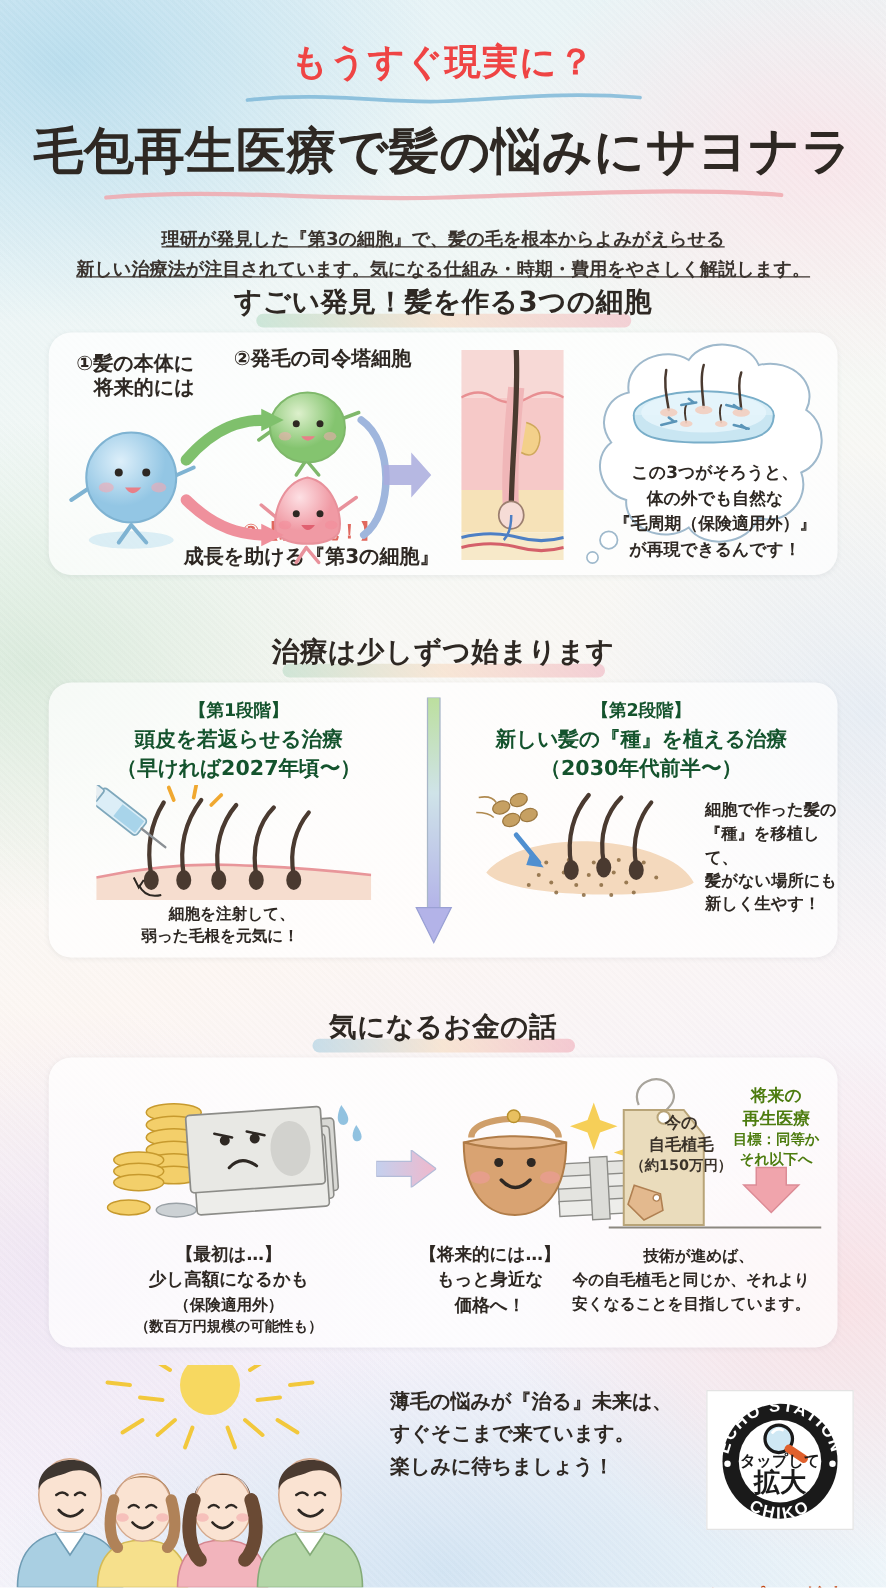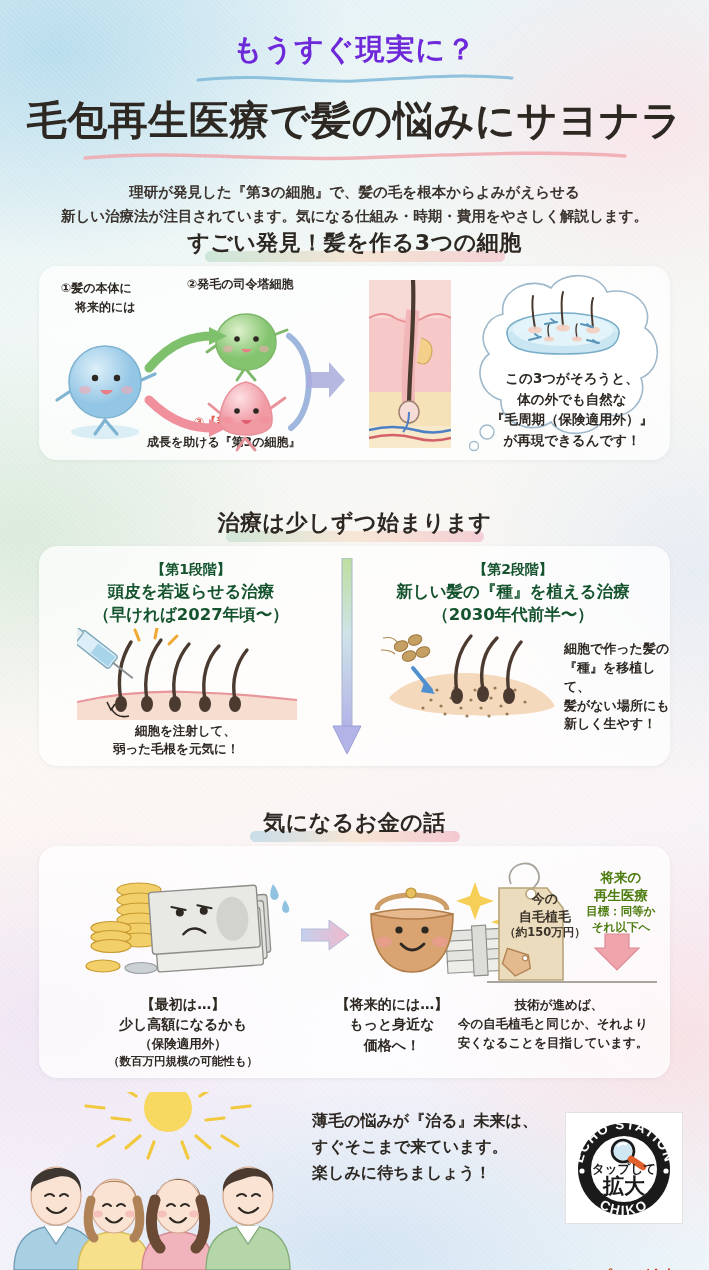--- a/index.html
+++ b/index.html
@@ -18,38 +18,38 @@
       radial-gradient(ellipse 420px 300px at 6% 80%,  rgba(225,210,240,.40), rgba(225,210,240,0) 70%),
       radial-gradient(ellipse 380px 300px at 95% 82%, rgba(255,205,205,.45), rgba(255,205,205,0) 70%),
       radial-gradient(ellipse 500px 260px at 50% 99%, rgba(175,210,235,.45), rgba(175,210,235,0) 72%),
       linear-gradient(160deg,#e2f1f7 0%,#f4f9f6 28%,#fdf7f3 55%,#f6f2fa 78%,#eef6fa 100%);
   }
   .bg-noise{position:absolute;inset:0;pointer-events:none;
     background-image:repeating-linear-gradient(45deg,rgba(255,255,255,.05) 0 2px,rgba(0,0,0,.008) 2px 4px);}
 
   
   .header{position:absolute;top:0;left:0;width:709px;text-align:center;}
-  .hdr-kicker{margin-top:30px;font-size:29px;font-weight:bold;color:#6d28d9;letter-spacing:1px;}
+  .hdr-kicker{margin-top:30px;font-size:29px;font-weight:bold;color:#ef4444;letter-spacing:1px;}
   .kicker-swoosh{width:330px;height:14px;margin:-2px auto 0;}
   .hdr-main{margin-top:4px;font-size:40px;font-weight:bold;color:#2e2823;letter-spacing:.5px;white-space:nowrap;}
   .main-swoosh{width:560px;height:16px;margin:-4px auto 0;}
-  .hdr-sub{margin-top:14px;font-size:14.5px;font-weight:bold;color:#3a332e;line-height:1.65;}
+  .hdr-sub{margin-top:14px;font-size:14.5px;font-weight:bold;color:#3a332e;line-height:1.65;text-decoration:underline;}
 
   
   .section{position:absolute;left:0;width:709px;}
   .sec-title{position:relative;text-align:center;font-size:22px;font-weight:bold;color:#2e2823;
              letter-spacing:.5px;z-index:3;height:32px;line-height:30px;}
   .sec-title .hl{position:absolute;left:50%;transform:translateX(-50%);bottom:-2px;
                  height:11px;border-radius:6px;z-index:-1;opacity:.62;}
   .card{position:relative;margin:6px auto 0;width:631px;border-radius:18px;
         background:rgba(255,255,255,.72);box-shadow:0 1px 4px rgba(120,130,140,.10);}
 
   
   .s1{height:232px;}
-  .lbl{position:absolute;font-size:12px;font-weight:bold;color:#2e2823;line-height:1.35;white-space:nowrap;}
+  .lbl{position:absolute;font-size:16px;font-weight:bold;color:#2e2823;line-height:1.35;white-space:nowrap;}
   .lbl-new{color:#e0685e;}
   .bubble-txt{position:absolute;left:472px;top:128px;width:200px;text-align:center;
               font-size:13.5px;font-weight:bold;color:#2e2823;line-height:1.5;}
 
   
   .s2{height:258px;}
   .stage{position:absolute;top:14px;text-align:center;font-size:15px;font-weight:bold;
          color:#14532d;line-height:1.42;}
   .stage .ttl{font-size:14px;}
   .stage .big{font-size:16.5px;}

